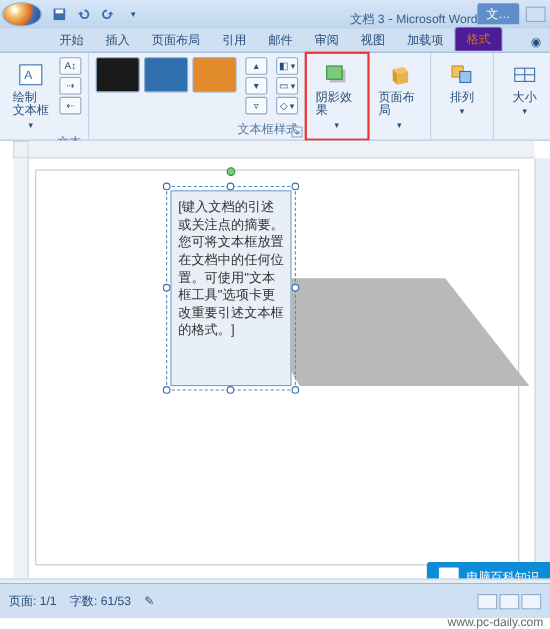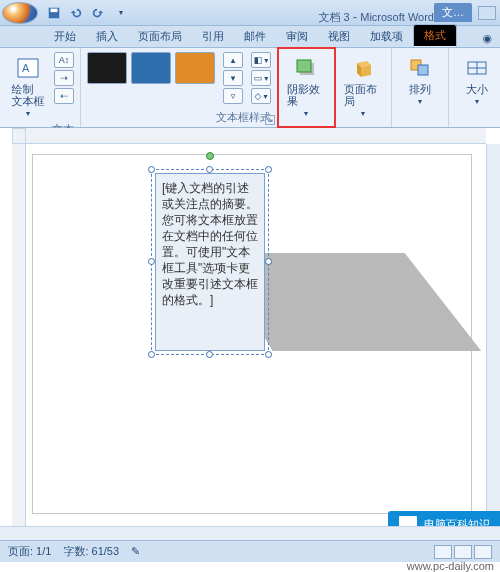--- a/index.html
+++ b/index.html
@@ -13,21 +13,21 @@
   .qat-btn svg { width:14px; height:14px; }
   .title-center { flex:1; text-align:right; color:#3a5a85; font-size:12px;margin-top:10px; }
   .title-right { display:flex; align-items:center; gap:2px; padding-right:4px;}
   .context-tab { background:#5f8ec8; color:#fff; padding:2px 8px; border-radius:2px 2px 0 0; font-size:11px;}
   .win-btns { display:flex; gap:2px; margin-left:4px;}
   .win-btn { width:18px; height:14px; background:#cfe0f2; border:1px solid #8fa9c8; }
 
   
   .ribbon-tabs { height:22px; background:#cfe0f2; display:flex; align-items:flex-end; padding-left:44px; border-bottom:1px solid #9db9d8; position:relative;}
   .ribbon-tab { padding:3px 10px; color:#2a4e7c; cursor:pointer; }
-  .ribbon-tab.active { background:#000000; border:1px solid #9db9d8; border-bottom:1px solid #eaf1fa; border-radius:3px 3px 0 0; color:#d96b1f; }
+  .ribbon-tab.active { background:#4c1d95; border:1px solid #9db9d8; border-bottom:1px solid #eaf1fa; border-radius:3px 3px 0 0; color:#d96b1f; }
   .ribbon-help { margin-left:auto; padding:0 8px 2px 0; color:#2a4e7c;}
 
   
   .ribbon { height:80px; background:#eaf1fa; border-bottom:1px solid #9db9d8; display:flex; }
   .group { border-right:1px solid #c3d4e8; padding:4px 6px 2px 6px; display:flex; flex-direction:column; position:relative;}
   .group-content { flex:1; display:flex; align-items:flex-start; gap:4px;}
   .group-label { text-align:right; color:#5677a0; font-size:11px; padding-top:1px;}
   .group-launcher { position:absolute; right:2px; bottom:2px; width:10px; height:10px; border:1px solid #8fa9c8; font-size:8px; line-height:8px; text-align:center; color:#5677a0;}
 
   .btn-vert { width:44px; display:flex; flex-direction:column; align-items:center; gap:2px; padding:2px; border:1px solid transparent; border-radius:3px; cursor:pointer;}
@@ -62,21 +62,21 @@
   .handle { position:absolute; width:7px; height:7px; background:#fff; border:1px solid #3b6fae; border-radius:50%;}
   .h-tl{top:-4px;left:-4px}.h-tr{top:-4px;right:-4px}.h-bl{bottom:-4px;left:-4px}.h-br{bottom:-4px;right:-4px}
   .h-t{top:-4px;left:calc(50% - 4px)}.h-b{bottom:-4px;left:calc(50% - 4px)}
   .h-l{left:-4px;top:calc(50% - 4px)}.h-r{right:-4px;top:calc(50% - 4px)}
   .rotate-h { position:absolute; top:-18px; left:calc(50% - 4px); width:8px;height:8px;background:#7fc97f;border:1px solid #2f8f2f;border-radius:50%;}
 
   .scroll-v { position:absolute; right:0; top:16px; bottom:0; width:14px; background:#e6edf5; border-left:1px solid #c3d4e8;}
   .scroll-h-area { position:absolute; left:0; right:0; bottom:28px; height:18px; background:#e6edf5; border-top:1px solid #c3d4e8;}
 
   
-  .statusbar { position:absolute; left:0; right:0; bottom:10px; height:22px; background:#cfe0f2; border-top:1px solid #9db9d8; display:flex; align-items:center; gap:12px; padding:0 8px; color:#2a4e7c; font-size:11px;}
+  .statusbar { position:absolute; left:0; right:0; bottom:10px; height:32px; background:#cfe0f2; border-top:1px solid #9db9d8; display:flex; align-items:center; gap:12px; padding:0 8px; color:#2a4e7c; font-size:11px;}
   .status-right { margin-left:auto; display:flex; gap:2px;}
   .view-btn { width:18px; height:14px; background:#eef4fb; border:1px solid #8fa9c8;}
 
   
   .watermark { position:absolute; right:0; bottom:28px; height:40px; width:200px; display:flex; align-items:center; justify-content:flex-end;}
   .wm-badge { background:#0e8bd6; color:#fff; padding:4px 10px; font-size:16px; border-radius:3px 0 0 3px; display:flex; align-items:center; gap:6px;}
   .wm-url { position:absolute; right:6px; bottom:0; color:#666; font-size:11px;}
 
   .caret-d::after{content:"▾"; font-size:8px; margin-left:2px; color:#2a4e7c;}
 </style>

